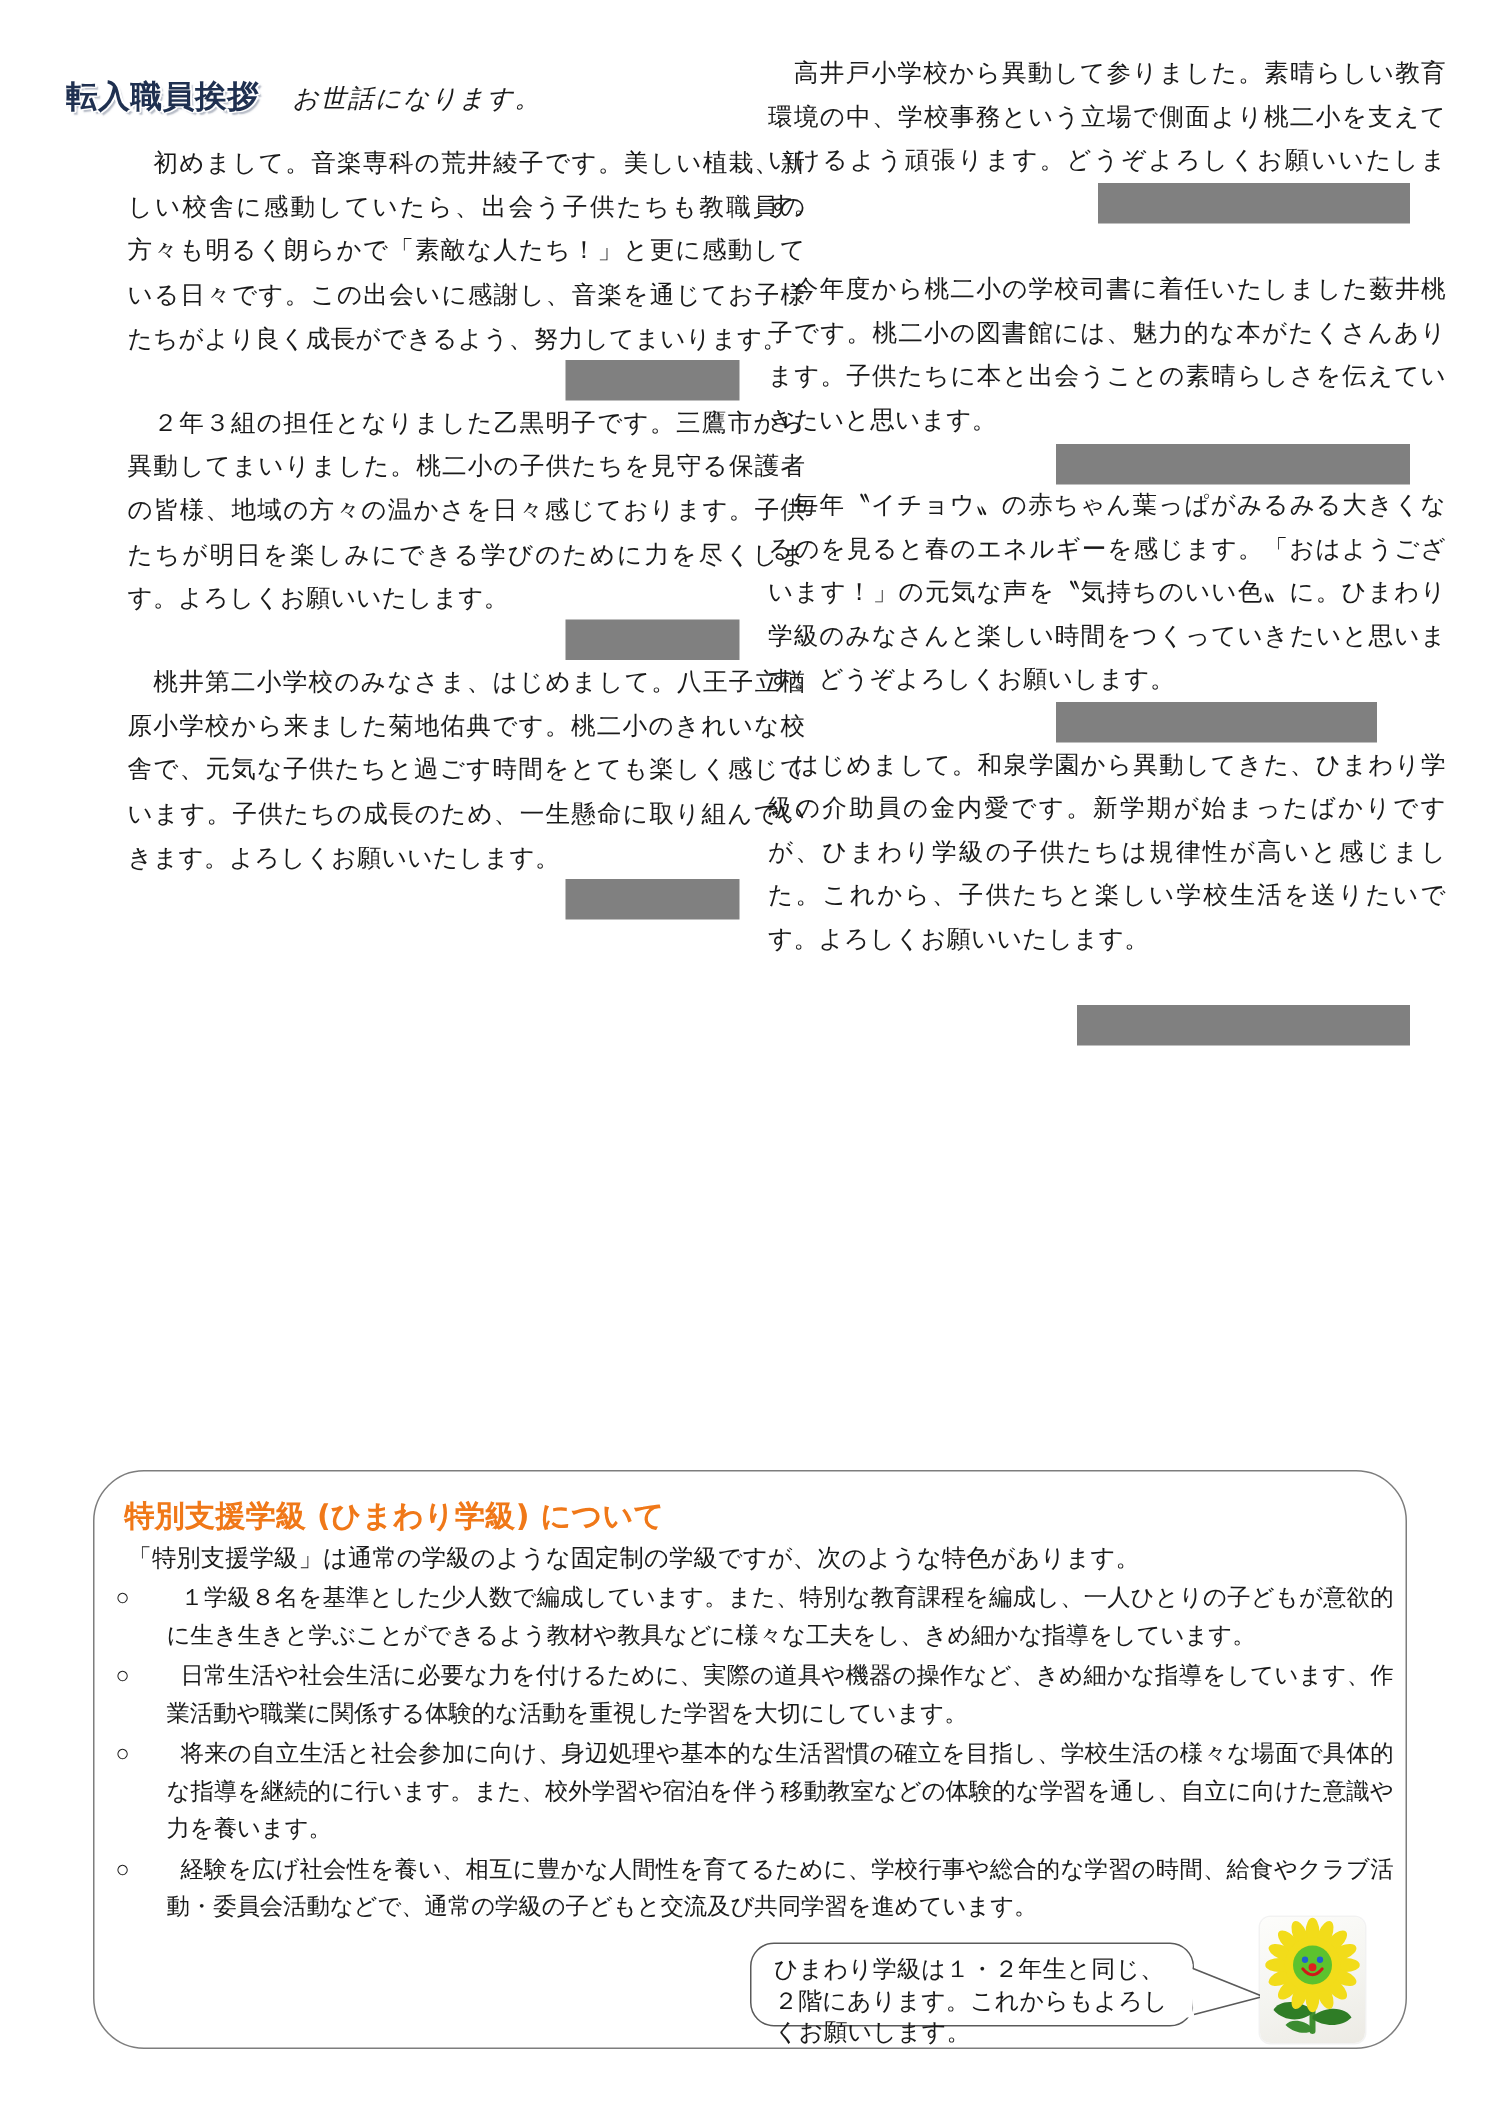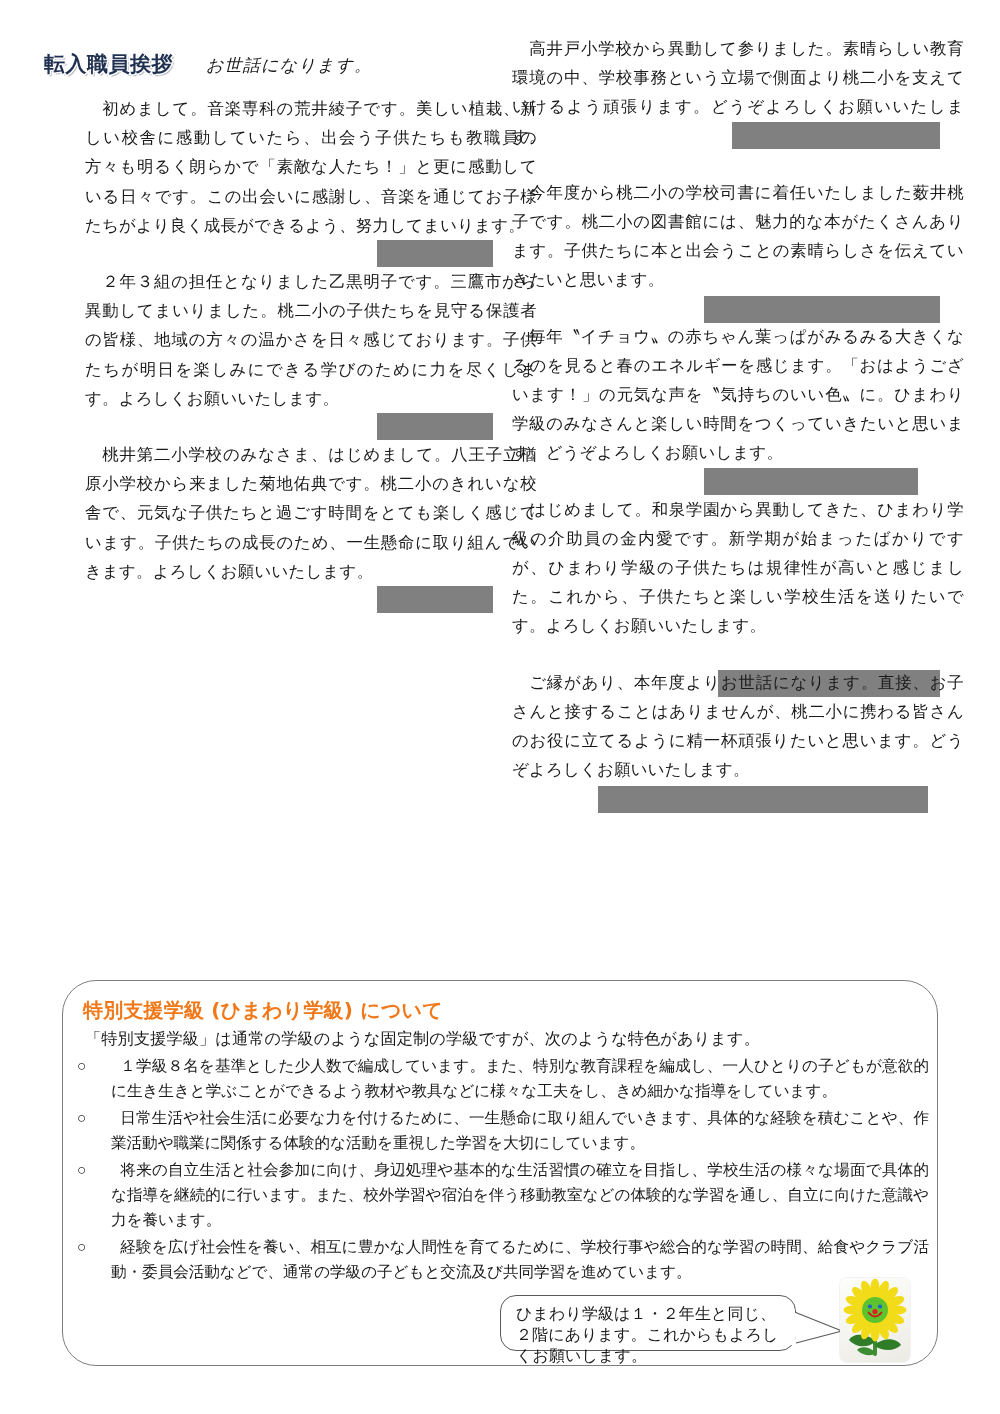--- a/index.html
+++ b/index.html
@@ -16,21 +16,21 @@
     overflow: hidden;
   }
 
   
   #header {
     position: absolute;
     left: 44px;
     top: 50px;
     display: flex;
     align-items: baseline;
-    gap: 33px;
+    gap: 22px;
   }
   #title-main {
     font-family: "DejaVu Sans", sans-serif;
     font-size: 21px;
     font-weight: bold;
     color: #1f3050;
     letter-spacing: 0.5px;
     text-shadow:
        1.3px 0 0 #ffffff, -1.3px 0 0 #ffffff,
        0 1.3px 0 #ffffff, 0 -1.3px 0 #ffffff,
@@ -238,41 +238,37 @@
   <div class="para">
     <span>毎年〝イチョウ〟の赤ちゃん葉っぱがみるみる大きくなるのを見ると春のエネルギーを感じます。「おはようございます！」の元気な声を〝気持ちのいい色〟に。ひまわり学級のみなさんと楽しい時間をつくっていきたいと思います。どうぞよろしくお願いします。</span>
     <span class="redact" style="left:192px; top:146px; width:214px; height:27px;"></span>
   </div>
 
   <div class="para">
     <span>はじめまして。和泉学園から異動してきた、ひまわり学級の介助員の金内愛です。新学期が始まったばかりですが、ひまわり学級の子供たちは規律性が高いと感じました。これから、子供たちと楽しい学校生活を送りたいです。よろしくお願いいたします。</span>
     <span class="redact" style="left:206px; top:175px; width:222px; height:27px;"></span>
   </div>
 
-  <div class="para">
-    <span>ご縁があり、本年度よりお世話になります。直接、お子さんと接することはありませんが、桃二小に携わる皆さんのお役に立てるように精一杯頑張りたいと思います。どうぞよろしくお願いいたします。</span>
-    <span class="redact" style="left:86px; top:118px; width:330px; height:27px;"></span>
-  </div>
 
 </div>
 
 <div id="panel">
 
   <div id="panel-heading">特別支援学級 (ひまわり学級) について</div>
 
   <div id="panel-lead">「特別支援学級」は通常の学級のような固定制の学級ですが、次のような特色があります。</div>
 
   <ul id="panel-list">
     <li>
       <span class="bullet">○</span>
       <span class="li-text">１学級８名を基準とした少人数で編成しています。また、特別な教育課程を編成し、一人ひとりの子どもが意欲的に生き生きと学ぶことができるよう教材や教具などに様々な工夫をし、きめ細かな指導をしています。</span>
     </li>
     <li>
       <span class="bullet">○</span>
-      <span class="li-text">日常生活や社会生活に必要な力を付けるために、一生懸命に取り組んでいきます、具体的な経験を積むことや、作業活動や職業に関係する体験的な活動を重視した学習を大切にしています。</span>
+      <span class="li-text">日常生活や社会生活に必要な力を付けるために、実際の道具や機器の操作など、きめ細かな指導をしています、作業活動や職業に関係する体験的な活動を重視した学習を大切にしています。</span>
     </li>
     <li>
       <span class="bullet">○</span>
       <span class="li-text">将来の自立生活と社会参加に向け、身辺処理や基本的な生活習慣の確立を目指し、学校生活の様々な場面で具体的な指導を継続的に行います。また、校外学習や宿泊を伴う移動教室などの体験的な学習を通し、自立に向けた意識や力を養います。</span>
     </li>
     <li>
       <span class="bullet">○</span>
       <span class="li-text">経験を広げ社会性を養い、相互に豊かな人間性を育てるために、学校行事や総合的な学習の時間、給食やクラブ活動・委員会活動などで、通常の学級の子どもと交流及び共同学習を進めています。</span>
     </li>
   </ul>

